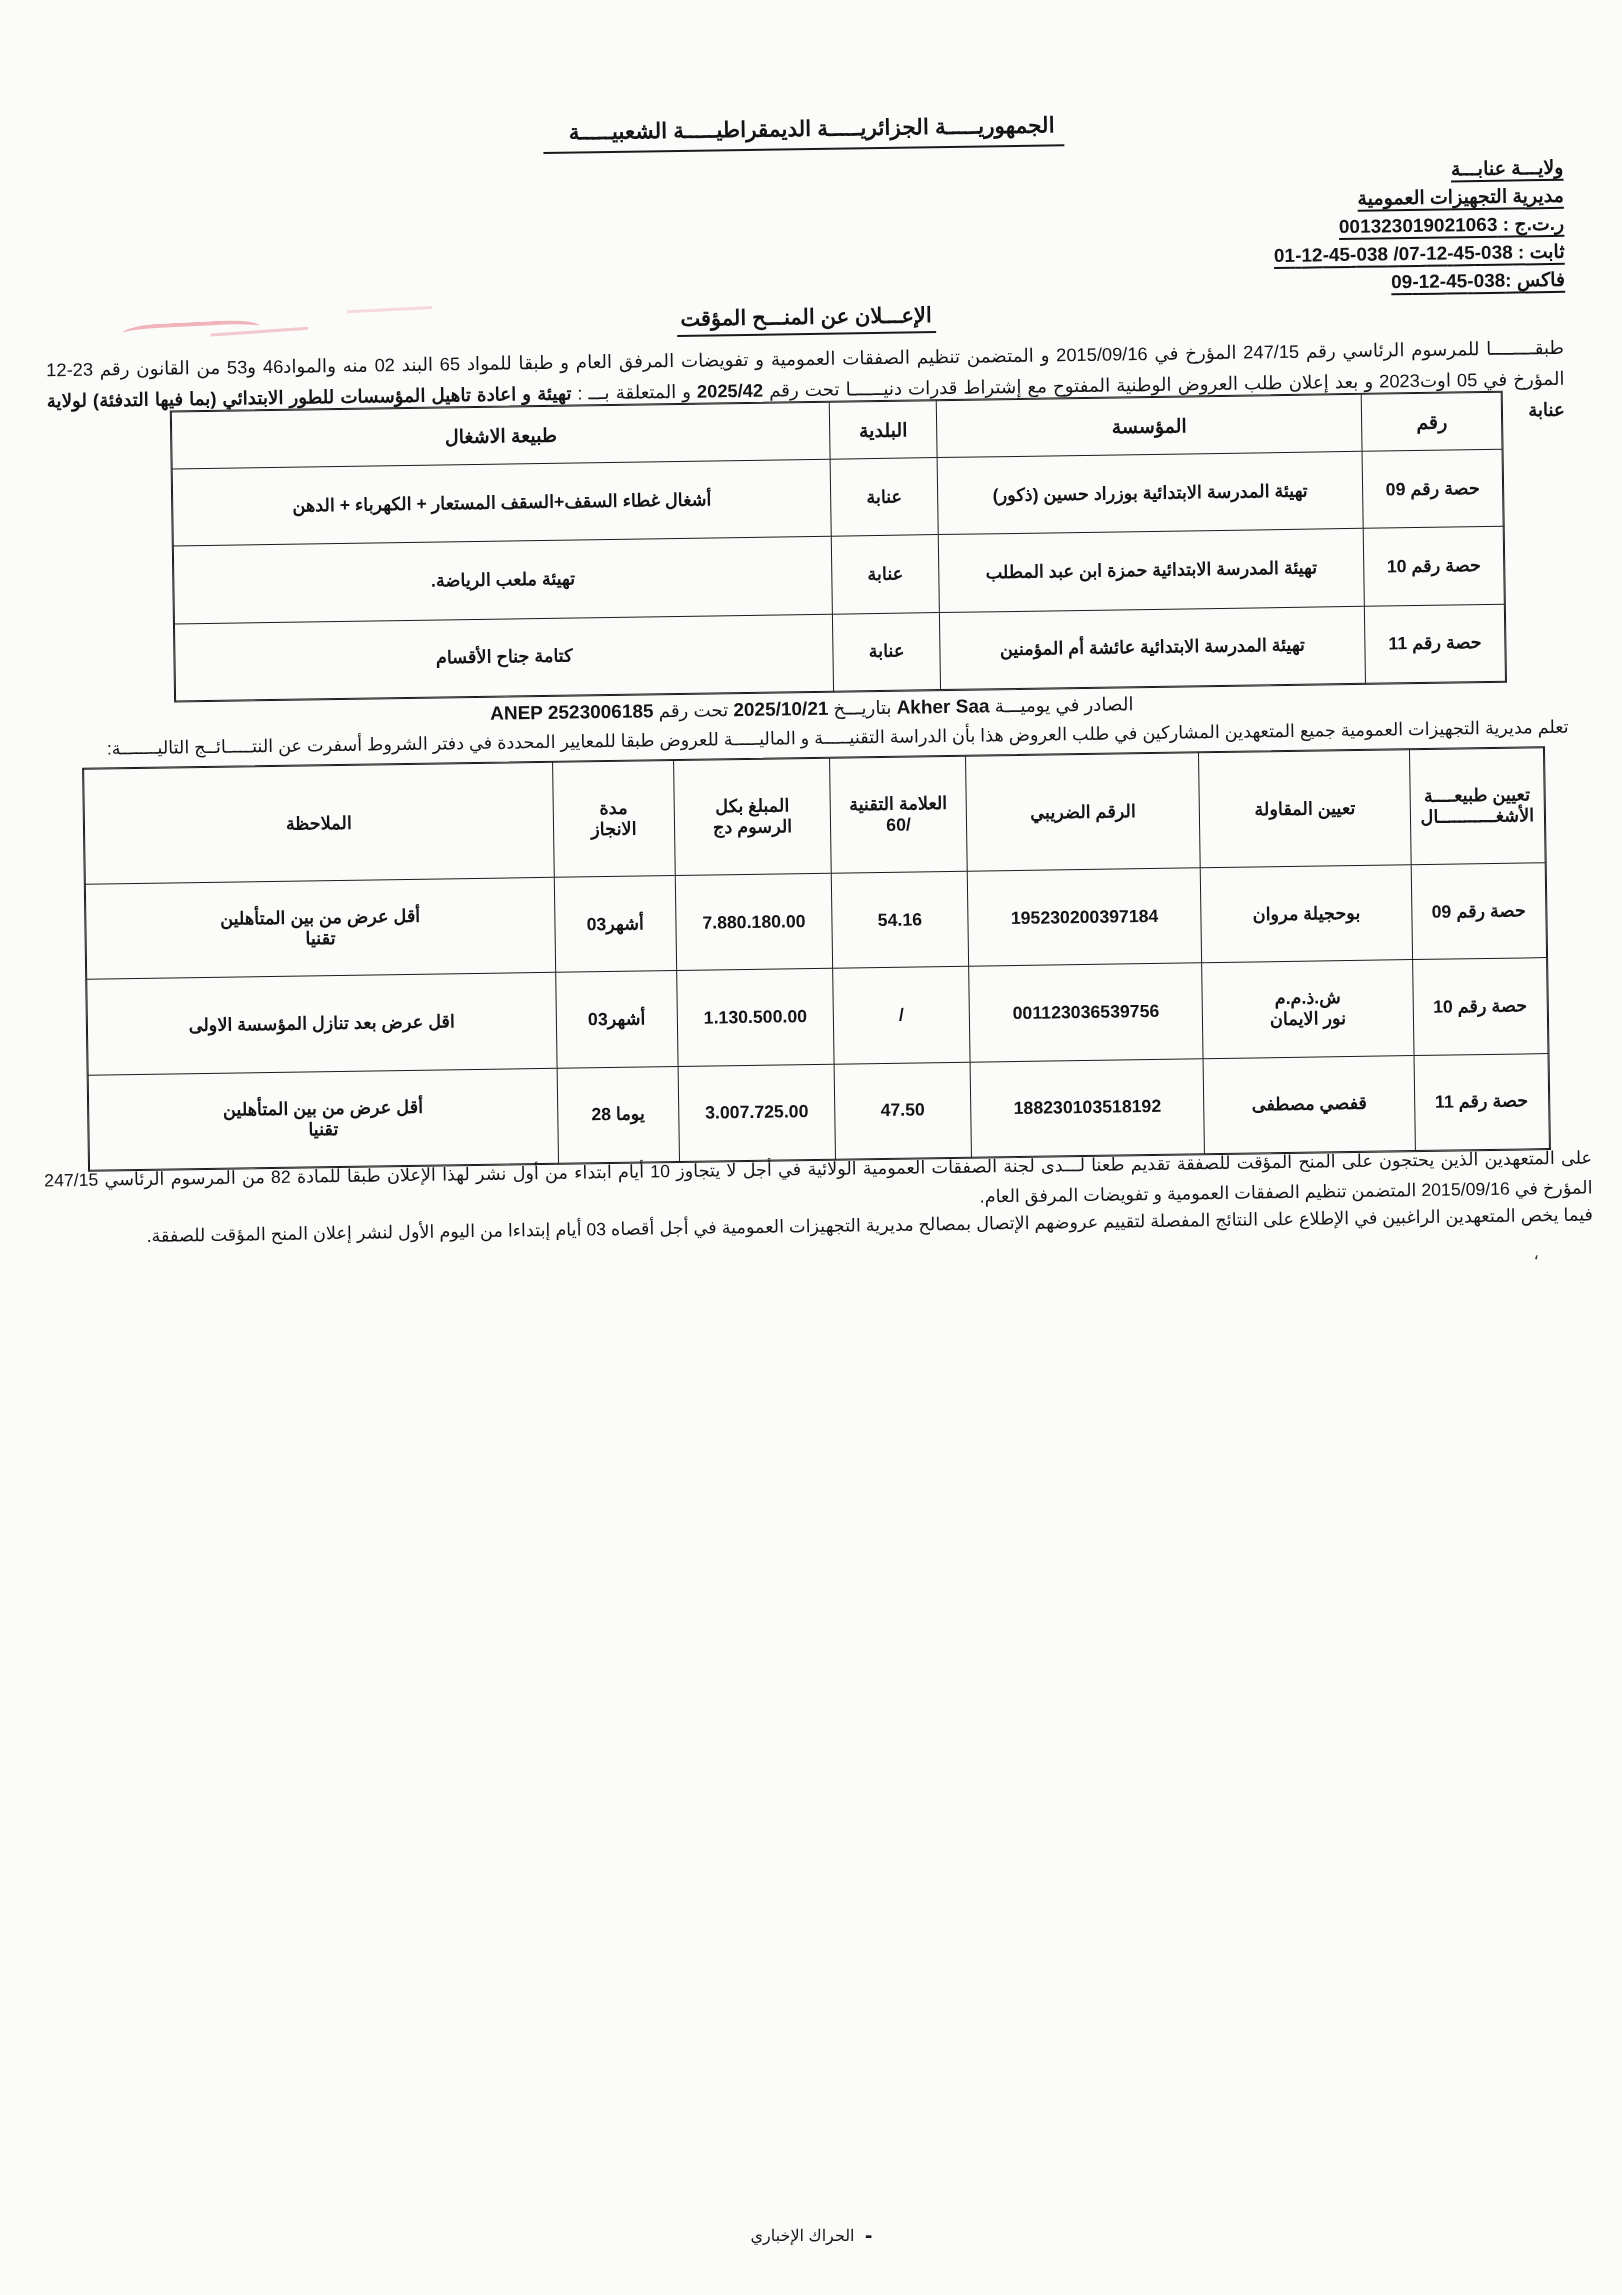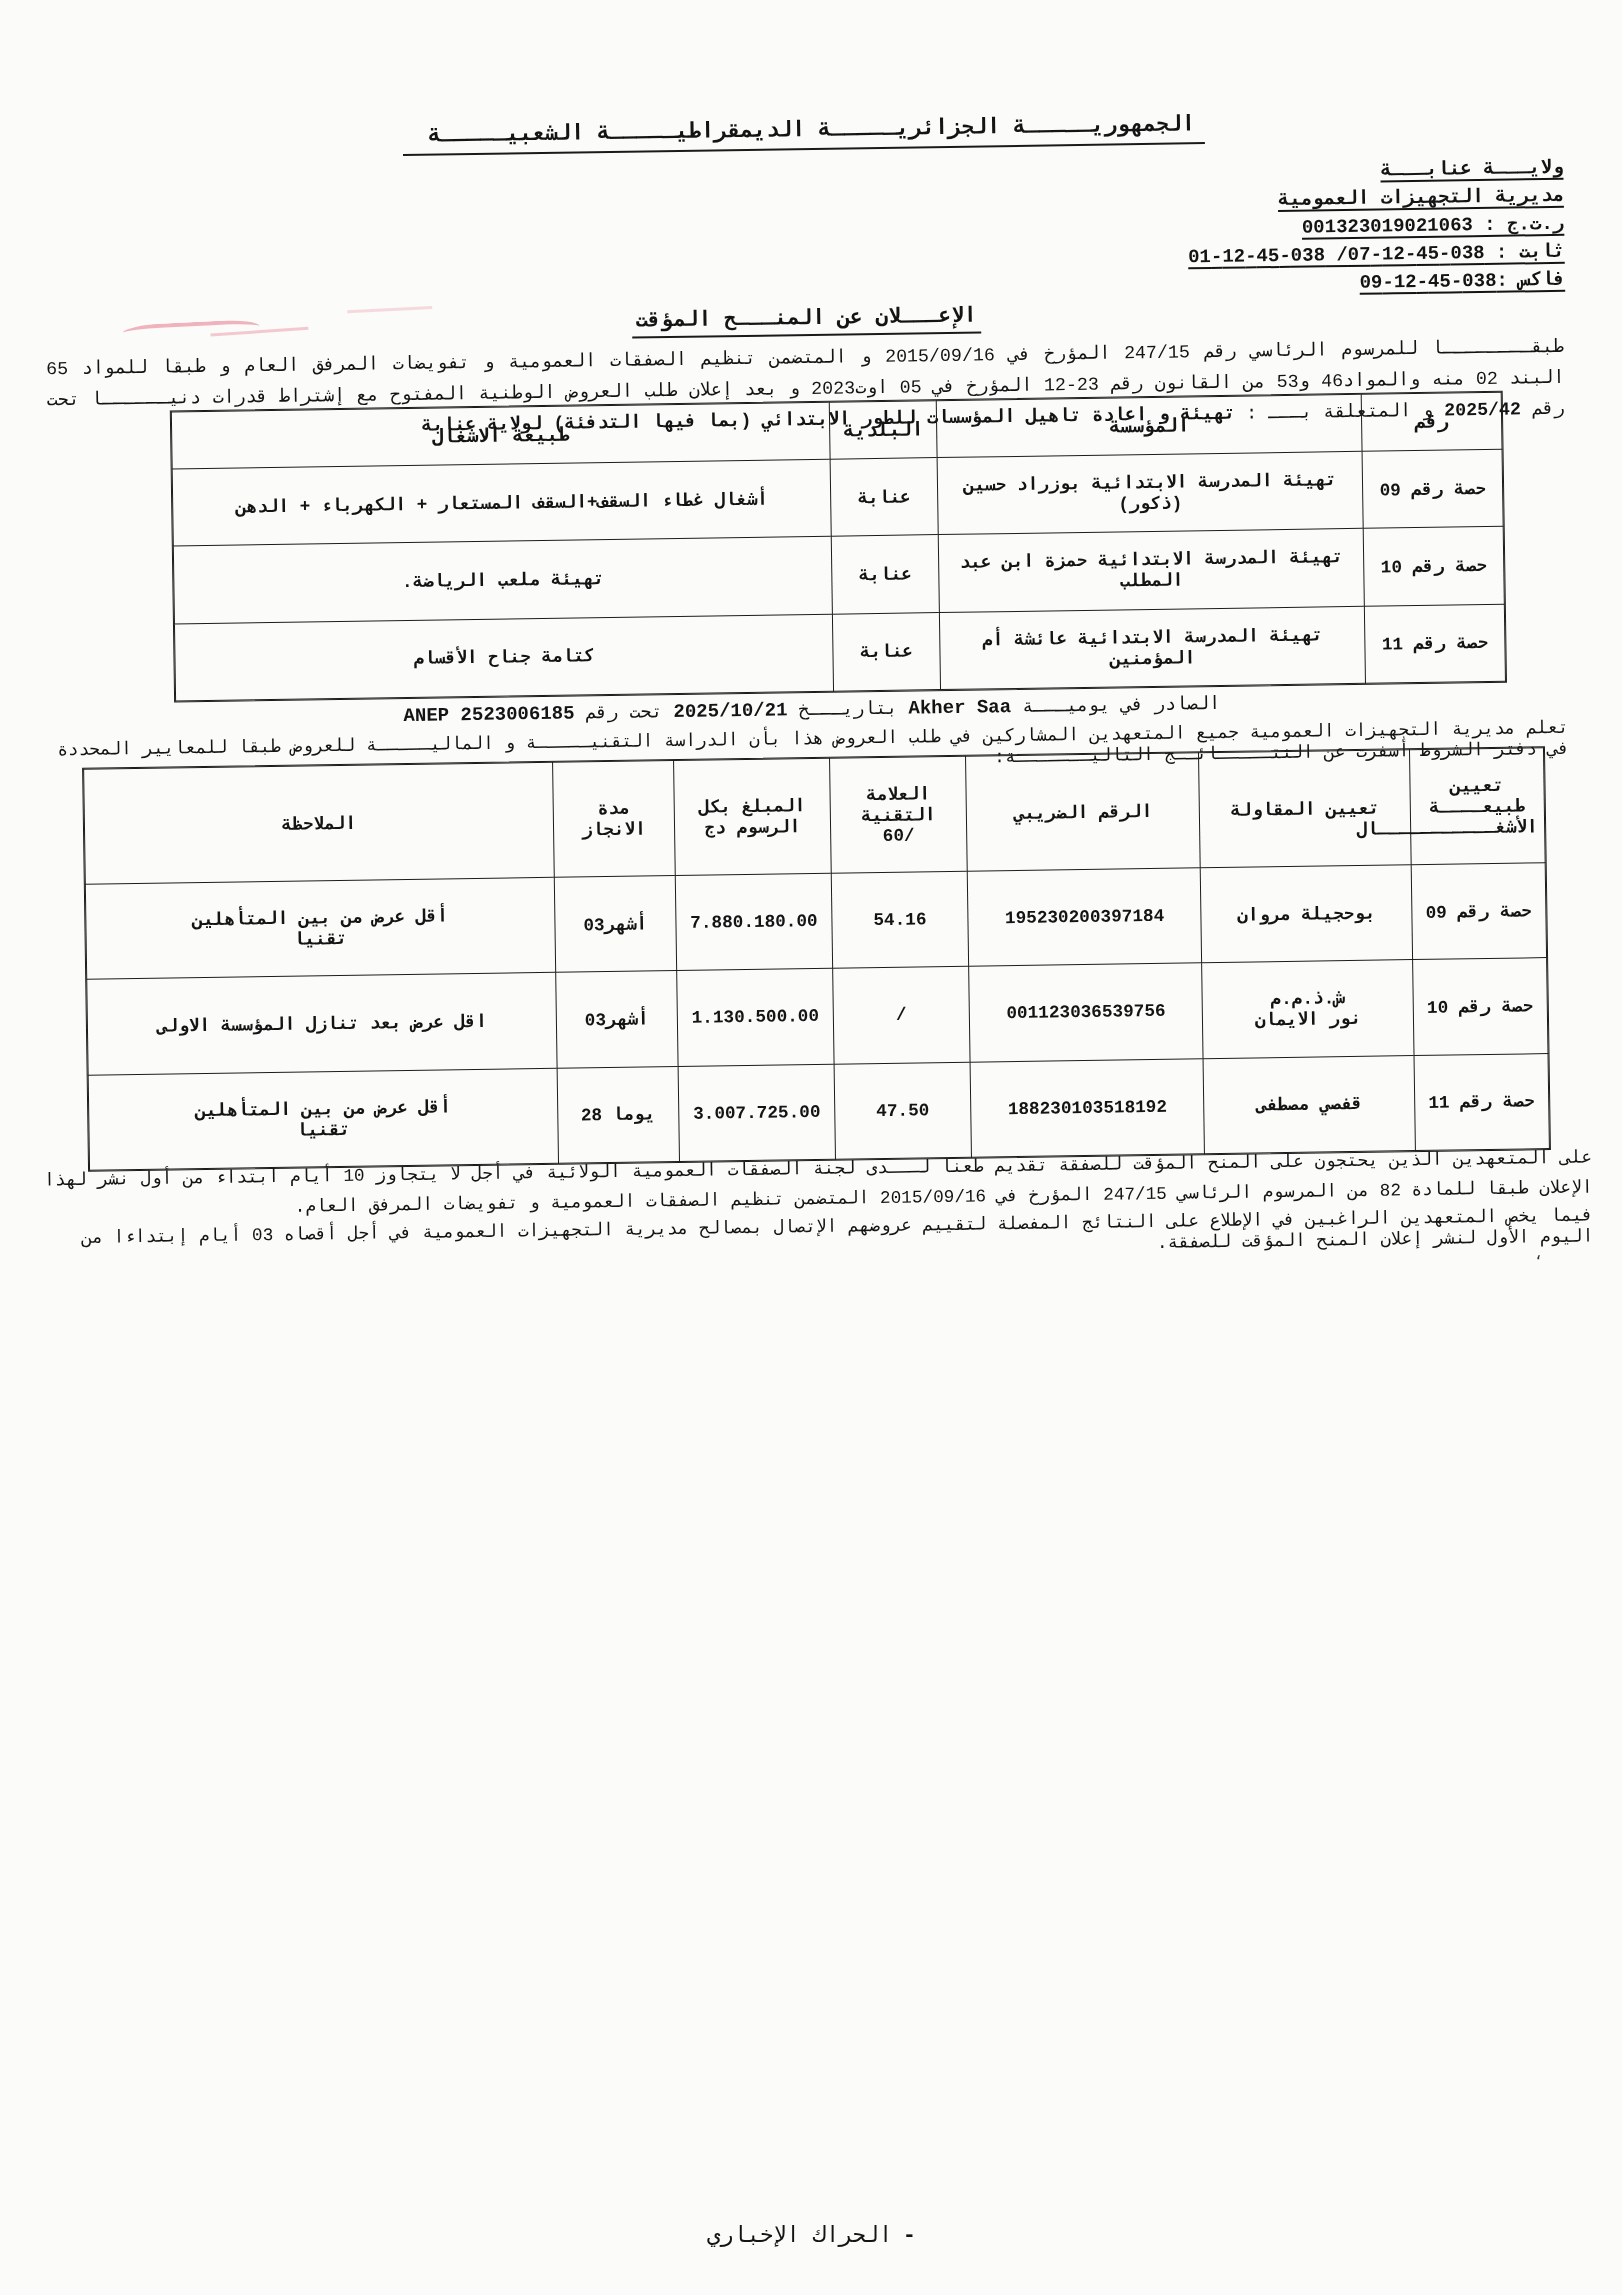--- a/index.html
+++ b/index.html
@@ -1,21 +1,21 @@
 <!DOCTYPE html>
 <html lang="ar" style="font-size:10.5px"><head>
 <meta charset="utf-8">
 <style>
   html,body{margin:0;padding:0;}
   body{background:#d9d9d9;}
   .page{
     position:relative;
     width:1623px;height:2295px;
     background:#fbfbf9;
-    font-family:Liberation Mono, monospace;
+    font-family:Liberation Sans, sans-serif;
     color:#141414;
     overflow:hidden;
   }
   .scan{position:absolute;inset:0;transform:rotate(-0.85deg);transform-origin:50% 30%;}
   .abs{position:absolute;}
   .ctr{left:50%;transform:translateX(-50%);}
   .bold{font-weight:bold;}
 
   .republic{
     top:116px;font-size:21.6px;font-weight:bold;white-space:nowrap;
@@ -65,21 +65,21 @@
   .pen-b{top:322px;left:216px;width:98px;height:7.9px;
     border-top:3.9px solid rgba(230,110,130,0.35);transform:rotate(-3deg);}
   .pen-c{top:302px;left:353px;width:85px;height:6.5px;
     border-top:3.3px solid rgba(235,130,150,0.28);transform:rotate(-2deg);}
   .stray{top:1254px;left:1525px;font-size:17px;color:#333;}
 
   .footer{
     position:absolute;top:2222px;left:0;width:100%;
     display:flex;direction:ltr;justify-content:center;align-items:center;gap:10.5px;
   }
-  .footer .journal{font-size:22px;direction:rtl;text-align:center;}
+  .footer .journal{font-size:16px;direction:rtl;text-align:center;}
   .footer .dash{font-size:22px;font-weight:bold;}
   .footer .anep{font-size:29.4px;font-weight:bold;letter-spacing:0.3px;font-stretch:condensed;}
 </style>
 </head>
 <body>
 
 <div class="page">
   <div class="scan">
 
     <div class="abs ctr republic">الجمهوريـــــة الجزائريـــــة الديمقراطيـــــة الشعبيـــــة</div>

